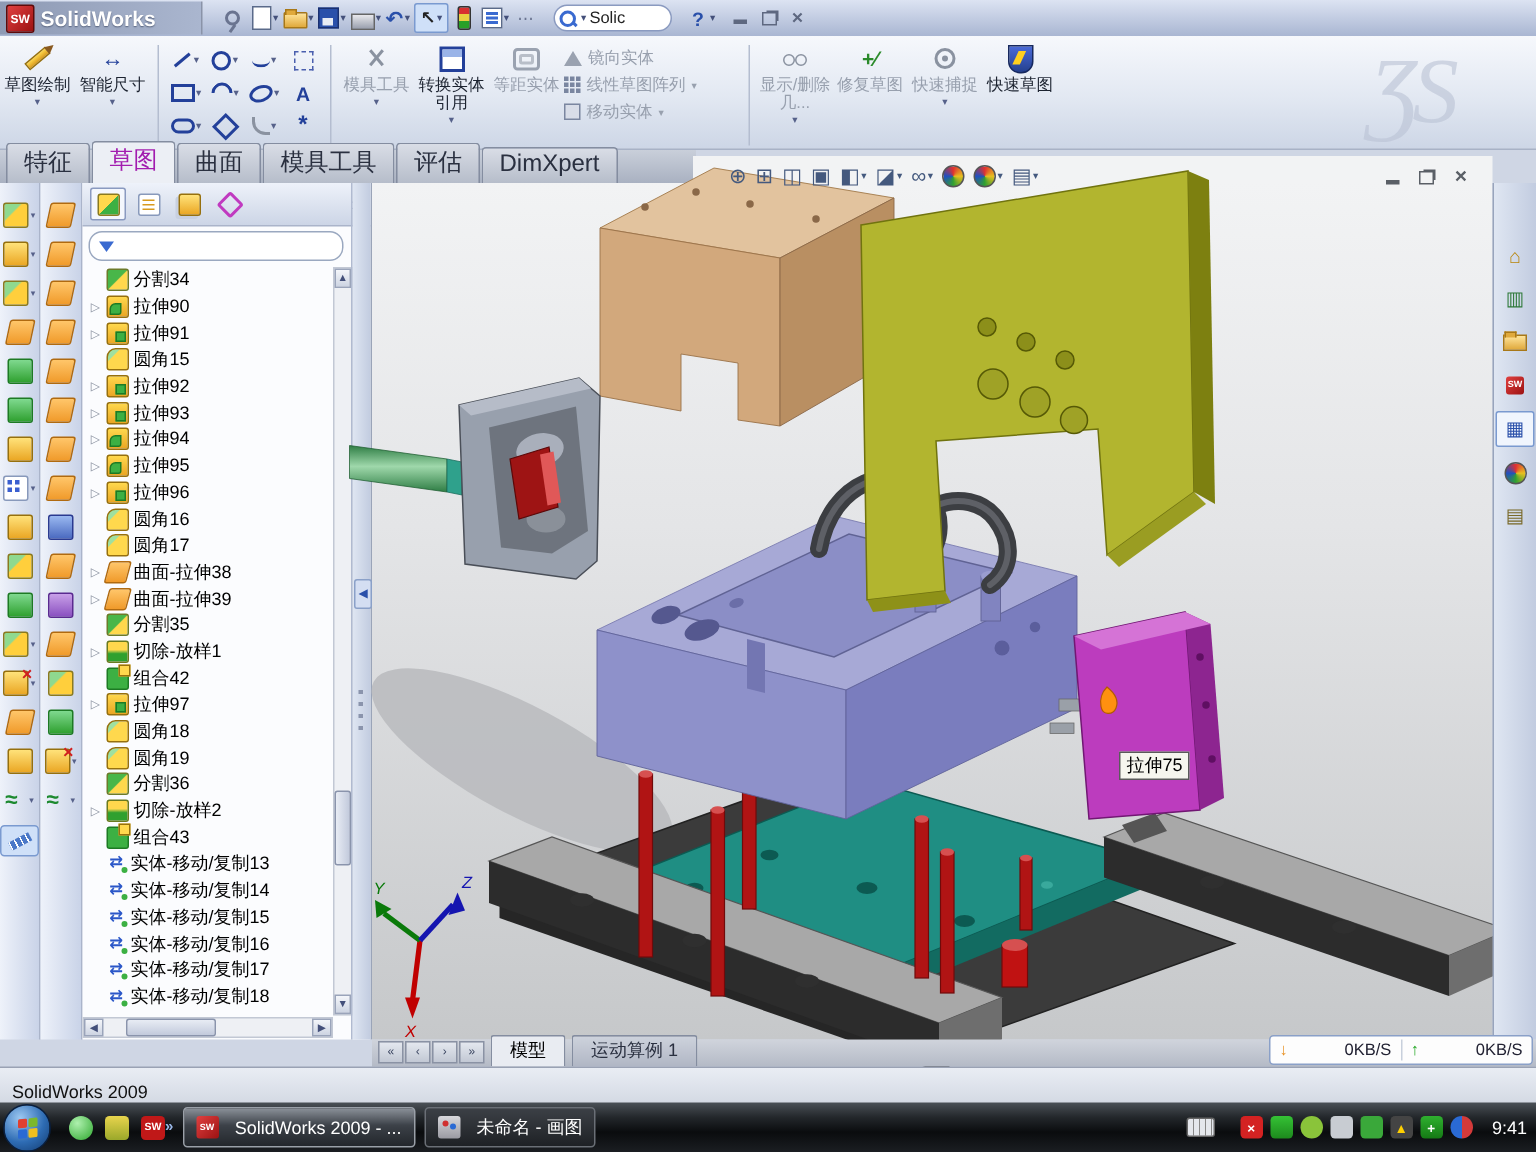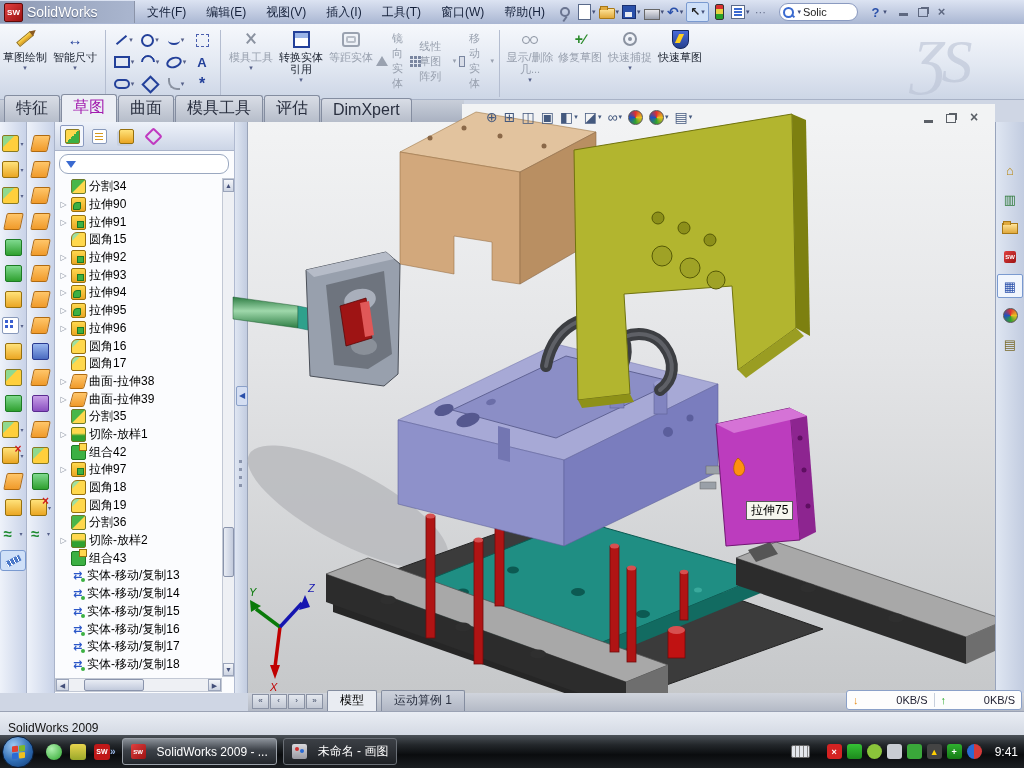--- a/index.html
+++ b/index.html
@@ -6,21 +6,21 @@
   #screen{position:relative;width:1024px;height:768px;overflow:hidden;
     font-family:"Liberation Sans","DejaVu Sans",sans-serif;font-size:12px;color:#1c2330;
     background:#cfd6e4;user-select:none;}
   
   .titlebar{position:absolute;left:0;top:0;width:1024px;height:24px;
     background:linear-gradient(#dce3f2,#a9b6d2);display:flex;align-items:center;}
   .logo{height:22px;width:130px;display:flex;align-items:center;gap:4px;padding-left:4px;
     background:linear-gradient(90deg,#8e9ab4,#aab6cf);border-right:1px solid #8a93a8;}
   .swcube{width:17px;height:17px;background:linear-gradient(135deg,#e04040,#9c1212);color:#fff;
     font-size:8px;font-weight:bold;display:flex;align-items:center;justify-content:center;border-radius:2px;border:1px solid #5e0a0a;}
-  .logotext{font-weight:normal;font-size:14px;color:#fff;text-shadow:0 1px 1px #55607a;text-align:right;}
+  .logotext{font-weight:bold;font-size:14px;color:#fff;text-shadow:0 1px 1px #55607a;text-align:right;}
   #menubar{display:flex;gap:20px;margin-left:12px;}
   .menu{color:#14203a;cursor:default;}
   .stdicons{display:flex;align-items:center;gap:3px;margin-left:14px;}
   .ti{display:inline-flex;align-items:center;justify-content:center;height:18px;min-width:16px;}
   .caret-s{font-size:7px;color:#44507a;margin-left:1px;}
   .pin-icon{width:6px;height:6px;border:2px solid #6a7490;border-radius:50%;position:relative;margin-right:4px;}
   .pin-icon::after{content:"";position:absolute;left:2px;top:7px;width:2px;height:6px;background:#6a7490;transform:rotate(35deg);}
   .newdoc-icon{width:11px;height:14px;background:#fff;border:1px solid #5a6a8a;}
   .folder-icon{width:14px;height:9px;background:linear-gradient(#ffe49a,#e0a93c);border:1px solid #a87818;border-radius:1px;position:relative;margin-top:3px;}
   .folder-icon::before{content:"";position:absolute;left:0;top:-3px;width:6px;height:3px;background:#e0a93c;border:1px solid #a87818;border-bottom:none;}
@@ -81,21 +81,21 @@
   .sg-spline::before{content:"";width:12px;height:7px;border-bottom:2px solid #23409a;border-radius:60%;}
   .sg-marquee::before{content:"";width:11px;height:11px;border:1px dashed #4a5fae;}
   .sg-rect::before{content:"";width:12px;height:8px;border:2px solid #23409a;}
   .sg-arc::before{content:"";width:10px;height:10px;border:2px solid transparent;border-top-color:#23409a;border-left-color:#23409a;border-radius:50%;transform:rotate(45deg);}
   .sg-ellipse::before{content:"";width:12px;height:7px;border:2px solid #23409a;border-radius:50%;transform:rotate(-20deg);}
   .sg-text::before{content:"A";font-weight:bold;color:#23409a;font-size:13px;}
   .sg-slot::before{content:"";width:12px;height:6px;border:2px solid #23409a;border-radius:5px;}
   .sg-poly::before{content:"";width:9px;height:9px;border:2px solid #23409a;transform:rotate(45deg);}
   .sg-fillet::before{content:"";width:10px;height:10px;border-left:2px solid #8a92a0;border-bottom:2px solid #8a92a0;border-bottom-left-radius:9px;}
   .sg-point::before{content:"*";font-size:16px;color:#23409a;font-weight:bold;}
-  .stack{display:flex;flex-direction:row;gap:3px;margin-top:3px;width:118px;}
+  .stack{display:flex;flex-direction:column;gap:3px;margin-top:3px;width:118px;}
   .cmrow{display:flex;align-items:center;gap:4px;font-size:11px;}
   .tri-icon{width:0;height:0;border-left:6px solid transparent;border-right:6px solid transparent;border-bottom:10px solid #9aa2b0;}
   .grid9-icon{width:11px;height:11px;position:relative;}
   .grid9-icon::before{content:"";position:absolute;width:3px;height:3px;background:#7a86a0;
     box-shadow:4px 0 #7a86a0,8px 0 #7a86a0,0 4px #7a86a0,4px 4px #7a86a0,8px 4px #7a86a0,0 8px #7a86a0,4px 8px #7a86a0,8px 8px #7a86a0;}
   .movebody-icon{width:9px;height:9px;border:1px solid #7a86a0;background:#d8dde8;}
   .watermark{position:absolute;left:912px;top:26px;font-family:"Liberation Serif","DejaVu Serif",serif;
     font-style:italic;font-size:62px;color:rgba(185,194,212,.6);letter-spacing:-4px;}
   
   .tabbar{position:absolute;left:0;top:100px;width:464px;height:22px;
@@ -257,29 +257,20 @@
 </style>
 </head>
 <body>
 <div id="screen">
 
 <div class="titlebar">
   <div class="logo">
     <span class="swcube">SW</span>
     <span class="logotext">SolidWorks</span>
   </div>
-  <div id="menubar">
-        <span class="menu">文件(F)</span>
-        <span class="menu">编辑(E)</span>
-        <span class="menu">视图(V)</span>
-        <span class="menu">插入(I)</span>
-        <span class="menu">工具(T)</span>
-        <span class="menu">窗口(W)</span>
-        <span class="menu">帮助(H)</span>
-      </div>
   <div class="stdicons">
     <span class="ti">
           <span class="pin-icon"></span>
         </span>
     <span class="ti">
           <span class="newdoc-icon"></span>
           <span class="caret-s">▾</span>
         </span>
     <span class="ti">
           <span class="folder-icon"></span>

